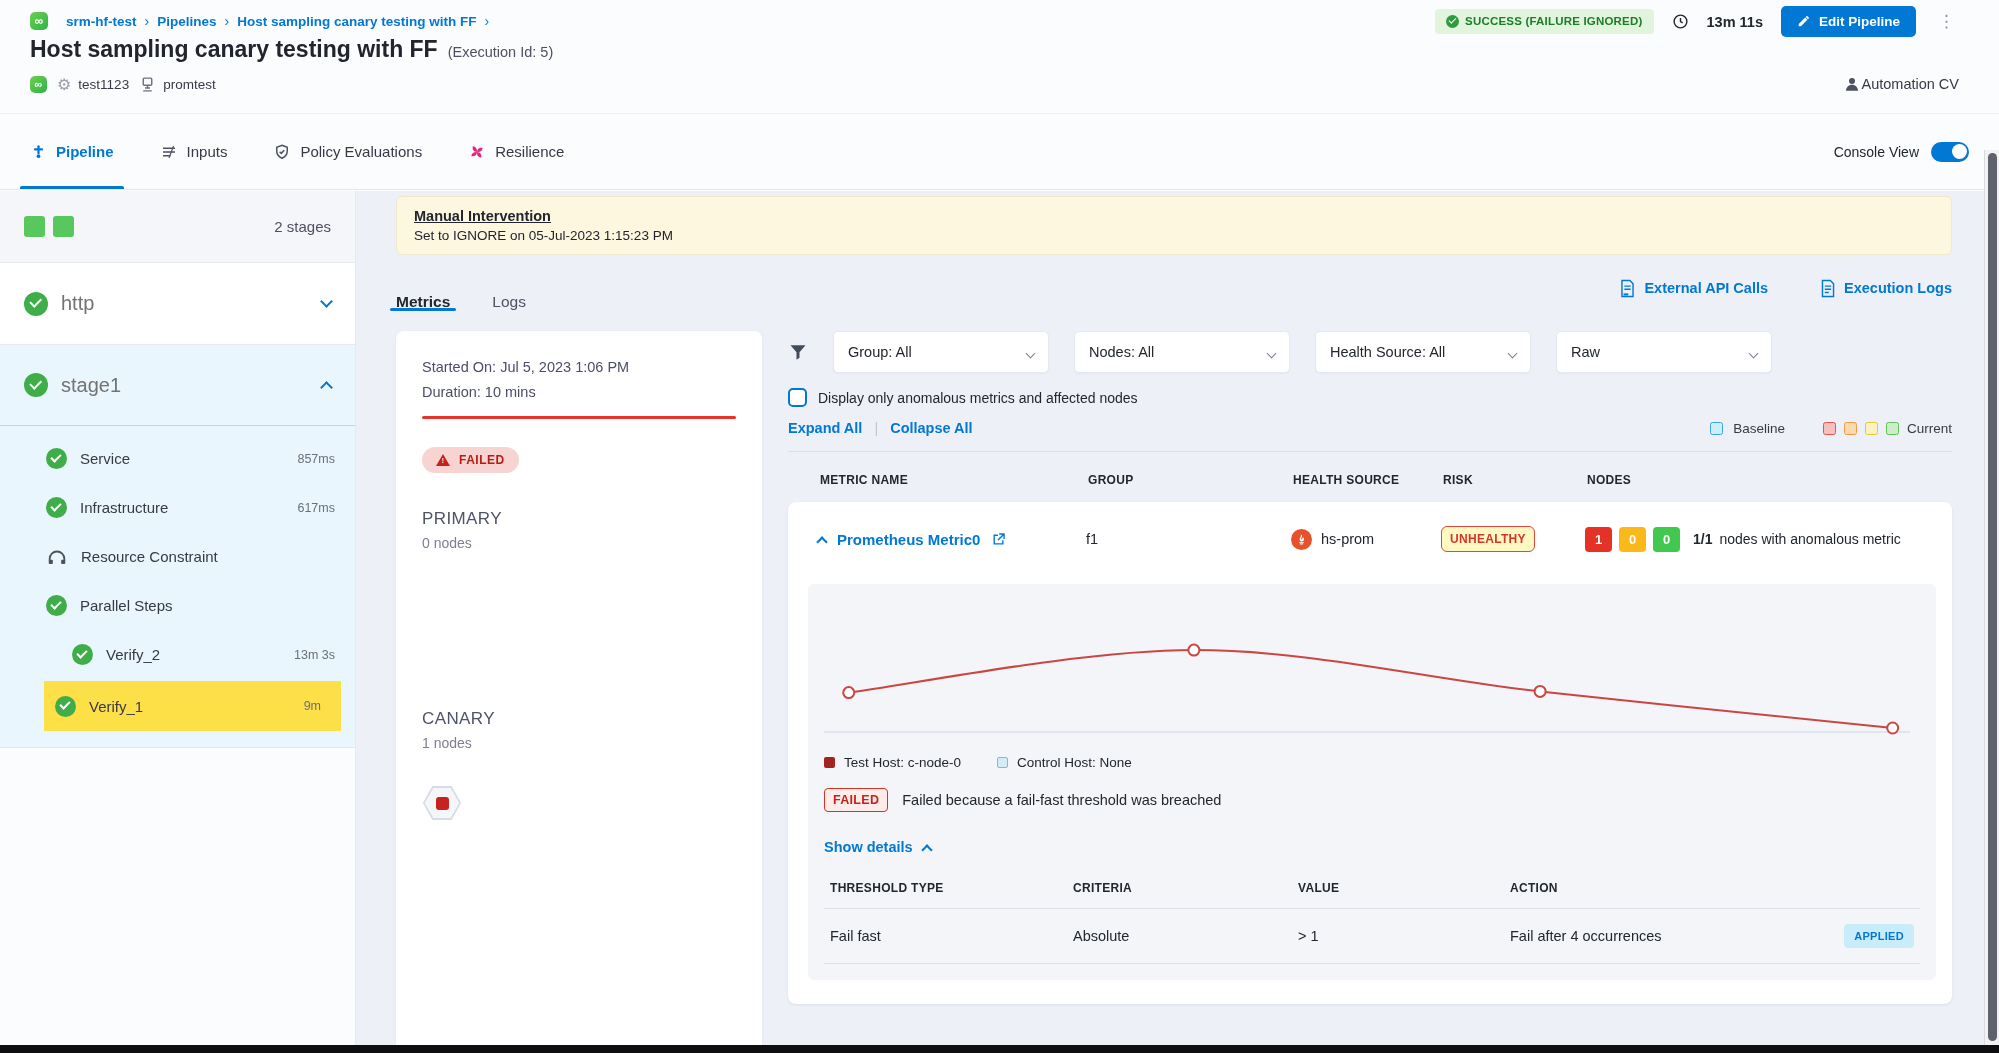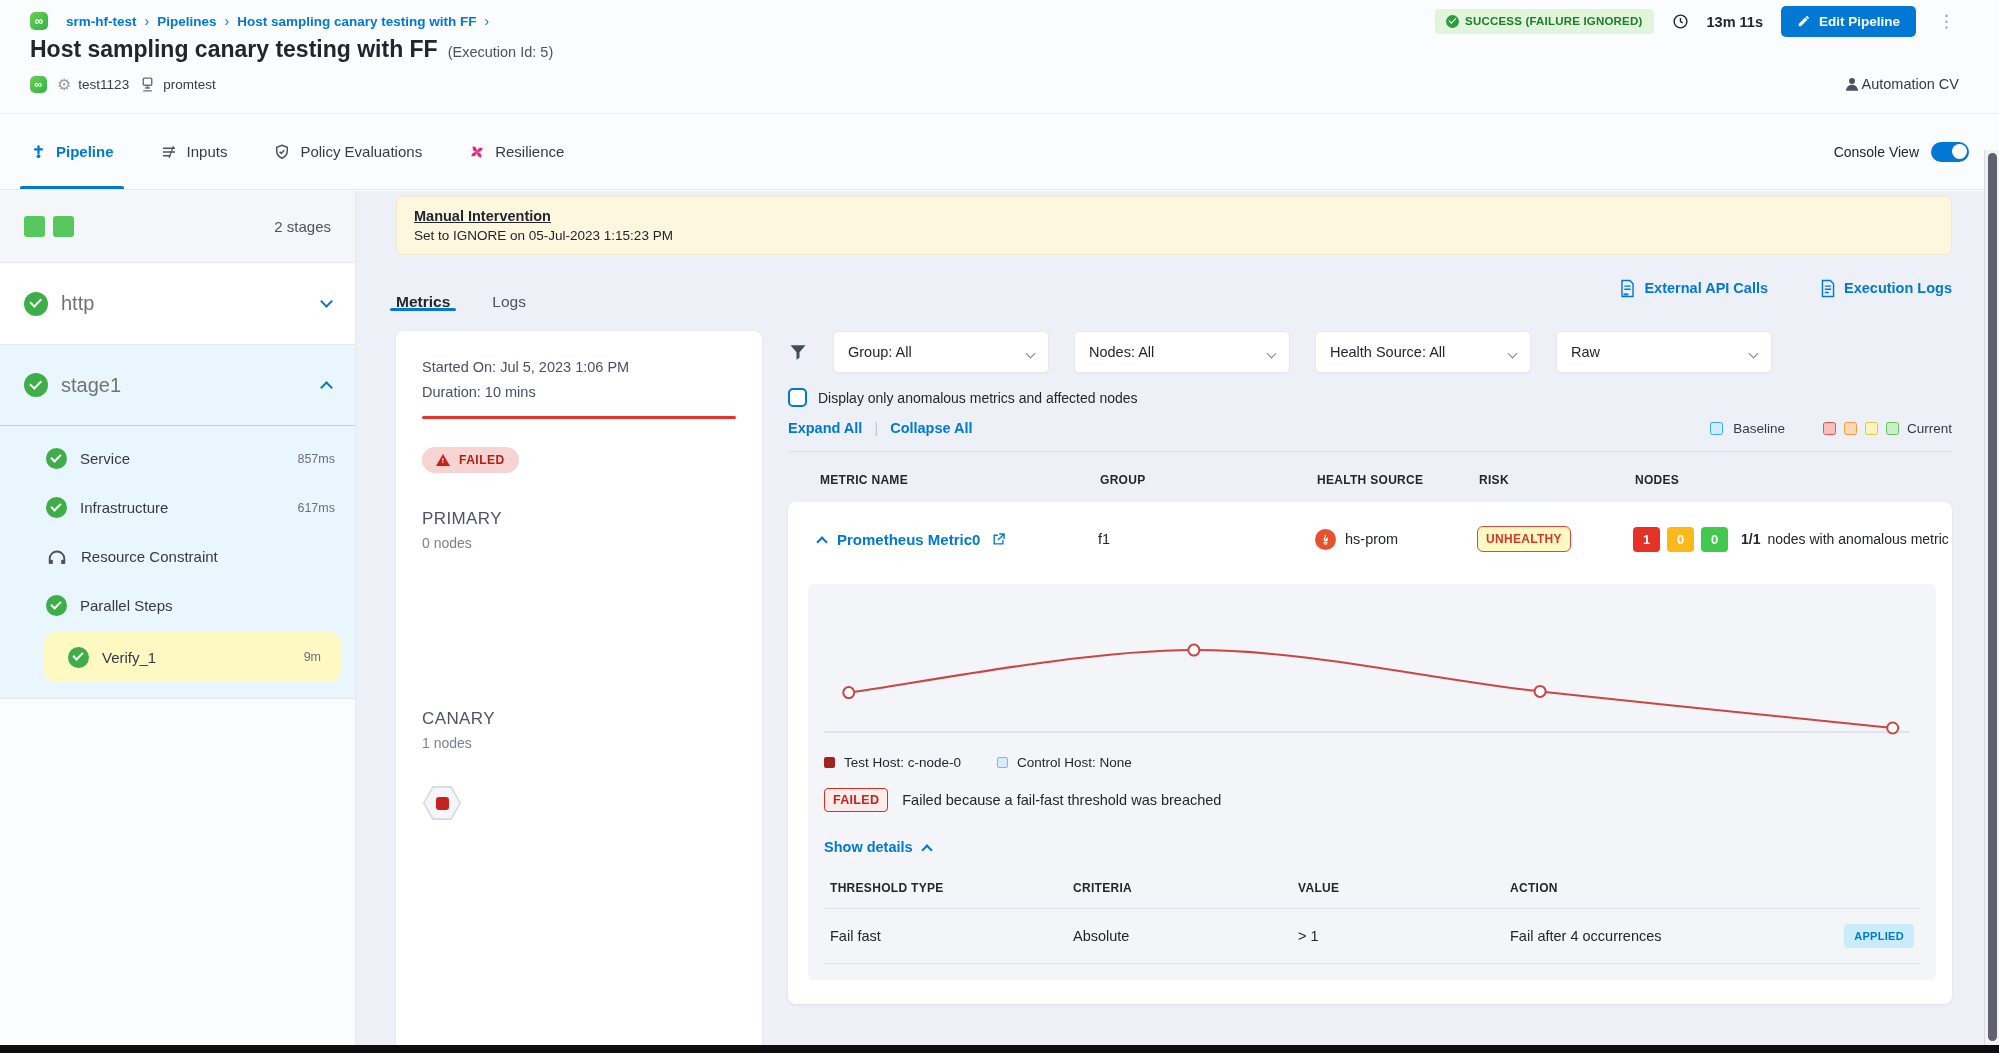--- a/index.html
+++ b/index.html
@@ -66,21 +66,21 @@
   .chev.down { transform:rotate(45deg); margin-top:-5px; }
   .chev.up { transform:rotate(-135deg); margin-top:5px; }
   .blue { color:#0278d5; }
   .ml-auto { margin-left:auto; }
   .stage-block { background:#e9f6fd; border-bottom:1px solid #e4e6ee; padding-bottom:14px; }
   .stage-block .stage-row { background:transparent; border-bottom:none; height:80px; }
   .stage-div { height:1px; background:#ccd2dc; margin:0 0 8px 0; }
   .step-row { height:49px; display:flex; align-items:center; padding:0 20px 0 46px; gap:13px; font-size:15px; color:#383946; cursor:pointer; }
   .step-row.indent { padding-left:72px; }
   .step-dur { margin-left:auto; font-size:12.5px; color:#6c6e80; }
-  .step-row.selected { background:#fef9c3; border-radius:12px; margin:2px 14px 2px 44px; padding-left:24px; height:50px; }
+  .step-row.selected { background:#fde047; border-radius:0; margin:2px 14px 2px 44px; padding-left:11px; height:50px; }
   .rc-icon { width:22px; height:22px; flex:0 0 auto; color:#4f5162; }
   
   .main { flex:1; min-width:0; padding:5px 47px 0 40px; display:flex; flex-direction:column; }
   .banner { background:#fdf7e0; border:1px solid #f0e9cd; border-radius:6px; padding:11px 17px; flex:0 0 auto; }
   .banner-title { font-size:14.5px; font-weight:700; color:#23252e;text-decoration:underline; }
   .banner-sub { font-size:13.5px; color:#23252e; margin-top:4px; }
   .panel-tabs { margin-top:10px; height:46px; display:flex; align-items:center; flex:0 0 auto; }
   .ptab { position:relative; height:100%; display:flex; align-items:flex-end; margin-right:42px; font-size:15.5px; color:#4f5162; cursor:pointer; }
   .ptab.active { color:#22272d; font-weight:700; }
   .ptab.active::after { content:''; position:absolute; left:-6px; right:-6px; bottom:0; height:3px; background:#0278d5; border-radius:2px; }
@@ -122,21 +122,21 @@
   .links-row .sep { color:#c3c5d0; margin:0 12px; }
   .legend { margin-left:auto; display:flex; align-items:center; gap:8px; font-size:13.5px; color:#383946; }
   .lg-sq { width:13px; height:13px; border-radius:2.5px; }
   .lg-baseline { background:#cdeefe; border:1.6px solid #3aa6e8; margin-right:2px; }
   .lg-gap { width:22px; }
   .lg-red { background:#f6c1bd; border:1.6px solid #e4564b; }
   .lg-orange { background:#fbd9b2; border:1.6px solid #f49a3d; }
   .lg-yellow { background:#fcf3c0; border:1.6px solid #e3c938; }
   .lg-green { background:#cdedca; border:1.6px solid #5dc456; }
   .h-divider { margin-top:15px; height:1px; background:#dcdfe8; }
-  .metric-cols { display:grid; grid-template-columns:268px 205px 150px 144px 1fr; align-items:center;gap:12px; }
+  .metric-cols { display:grid; grid-template-columns:268px 205px 150px 144px 1fr; align-items:center; }
   .mtable-header { margin-top:21px; padding-left:32px; font-size:12px; font-weight:700; color:#22272d; letter-spacing:.3px; }
   .metric-card { margin-top:15px; background:#fff; border-radius:8px; box-shadow:0 1px 3px rgba(40,41,61,.08); padding:6px 0 24px; }
   .metric-row { padding-left:30px; height:62px; }
   .mc-name { display:flex; align-items:center; gap:11px; }
   .mc-name .chev { width:8px; height:8px; }
   .metric-link { color:#0278d5; font-size:15px; font-weight:600; cursor:pointer; }
   .ext-icon { width:15px; height:15px; color:#0278d5; cursor:pointer; }
   .mc-group { font-size:14.5px; color:#22272d; }
   .hs-cell { display:flex; align-items:center; gap:9px; font-size:14.5px; color:#22272d; }
   .prom-ic { width:21px; height:21px; border-radius:50%; background:#e6522c; color:#fff; display:flex; align-items:center; justify-content:center; flex:0 0 auto; }
@@ -307,20 +307,25 @@
           <svg class="rc-icon" viewBox="0 0 24 24" fill="none" stroke="currentColor" stroke-width="2">
               <path d="M4 16v-2a8 8 0 0 1 16 0v2"></path>
               <rect x="3" y="15" width="4.5" height="4.5" rx="1" fill="currentColor" stroke="none"></rect>
               <rect x="16.5" y="15" width="4.5" height="4.5" rx="1" fill="currentColor" stroke="none"></rect>
             </svg>
           <span>Resource Constraint</span>
         </div>
         <div class="step-row">
           <span class="check c20"></span>
           <span>Parallel Steps</span>
+        </div>
+        <div class="step-row indent">
+          <span class="check c20"></span>
+          <span>Verify_2</span>
+          <span class="step-dur">13m 3s</span>
         </div>
         <div class="step-row selected">
           <span class="check c20"></span>
           <span>Verify_1</span>
           <span class="step-dur">9m</span>
         </div>
       </div>
     </div>
 
     <div class="main">

